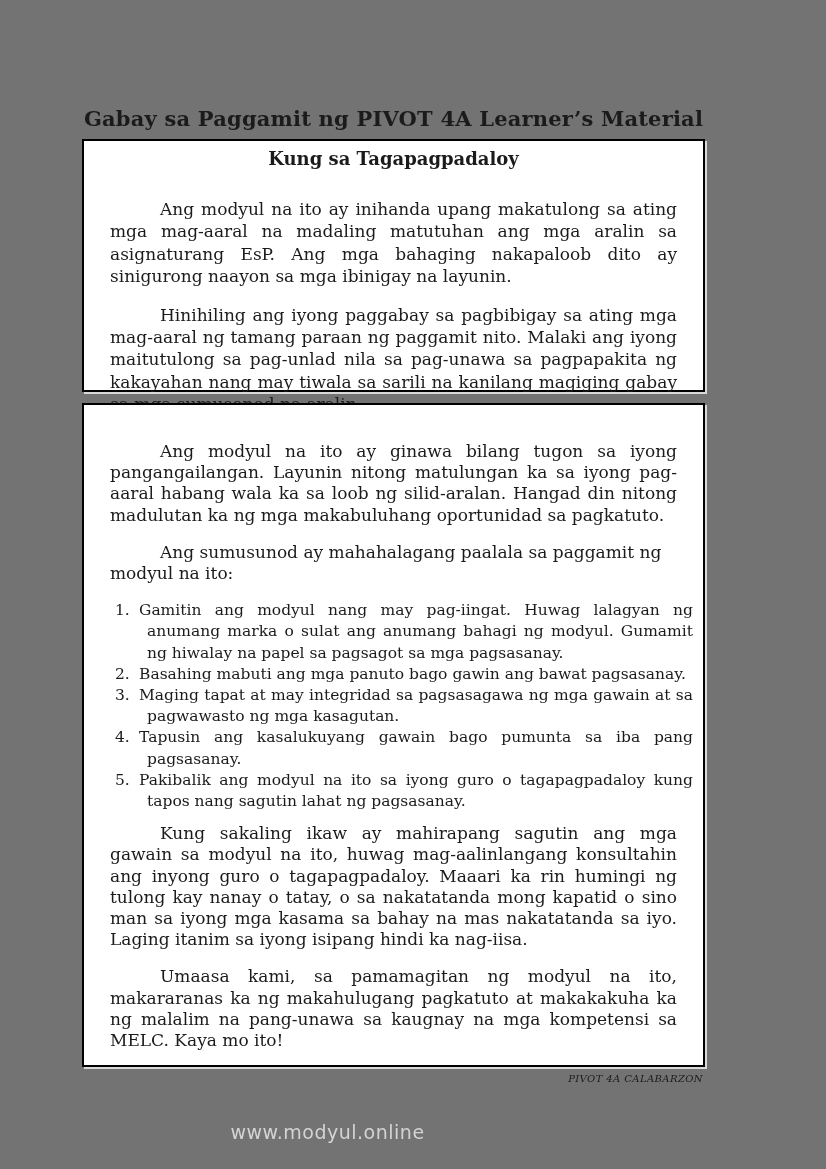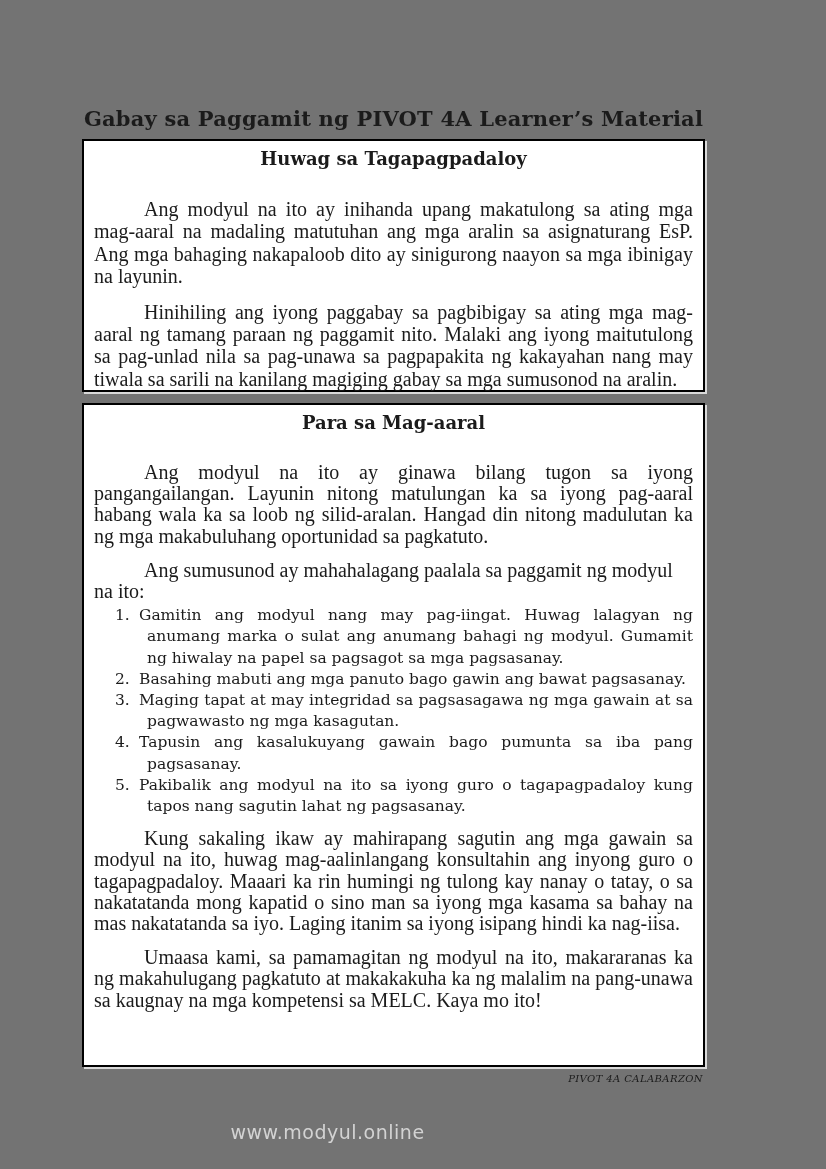--- a/index.html
+++ b/index.html
@@ -45,25 +45,24 @@
     top: 403px;
     height: 664px;
   }
   .box-heading {
     margin: 0;
     text-align: center;
     font-size: 18px;
     font-weight: bold;
   }
   .para {
-    margin: 0;
-    font-size: 20px;
+    margin: 16px;
+    font-size: 17px;
     text-align: justify;
     text-indent: 50px;
-    font-family: Liberation Serif, serif;
   }
   .box-facilitator .para { line-height: 22.4px; }
   .box-learner .para { line-height: 21.2px; }
   .mt-big { margin-top: 29px; }
   .mt-mid { margin-top: 13px; }
   .mt-sml { margin-top: 11px; }
   .no-justify { text-align: left; }
   .reminder-list {
     margin-top: 3px;
     font-size: 15.5px;
@@ -102,28 +101,27 @@
   }
 </style>
 </head>
 <body>
 
 <div class="page">
 
   <h1 class="page-title">Gabay sa Paggamit ng PIVOT 4A Learner’s Material</h1>
 
   <section class="box box-facilitator">
-    <h2 class="box-heading">Huwag sa Tagapagpadaloy</h2>
+    <h2 class="box-heading">Kung sa Tagapagpadaloy</h2>
     <p class="para mt-big">Ang modyul na ito ay inihanda upang makatulong sa ating mga mag-aaral na madaling matutuhan ang mga aralin sa asignaturang EsP. Ang mga bahaging nakapaloob dito ay sinigurong naayon sa mga ibinigay na layunin.</p>
     <p class="para mt-mid">Hinihiling ang iyong paggabay sa pagbibigay sa ating mga mag-aaral ng tamang paraan ng paggamit nito. Malaki ang iyong maitutulong sa pag-unlad nila sa pag-unawa sa pagpapakita ng kakayahan nang may tiwala sa sarili na kanilang magiging gabay sa mga sumusonod na aralin.</p>
     <p class="para mt-mid no-justify">Salamat sa iyo!</p>
   </section>
 
   <section class="box box-learner">
-    <h2 class="box-heading">Para sa Mag-aaral</h2>
     <p class="para mt-big">Ang modyul na ito ay ginawa bilang tugon sa iyong pangangailangan. Layunin nitong matulungan ka sa iyong pag-aaral habang wala ka sa loob ng silid-aralan. Hangad din nitong madulutan ka ng mga makabuluhang oportunidad sa pagkatuto.</p>
     <p class="para mt-mid no-justify">Ang sumusunod ay mahahalagang paalala sa paggamit ng modyul na ito:</p>
 
     <div class="reminder-list">
       <div class="list-item">
         <span class="list-number">1.</span><span>Gamitin ang modyul nang may pag-iingat. Huwag lalagyan ng anumang marka o sulat ang anumang bahagi ng modyul. Gumamit ng hiwalay na papel sa pagsagot sa mga pagsasanay.</span>
       </div>
       <div class="list-item">
         <span class="list-number">2.</span><span>Basahing mabuti ang mga panuto bago gawin ang bawat pagsasanay.</span>
       </div>

